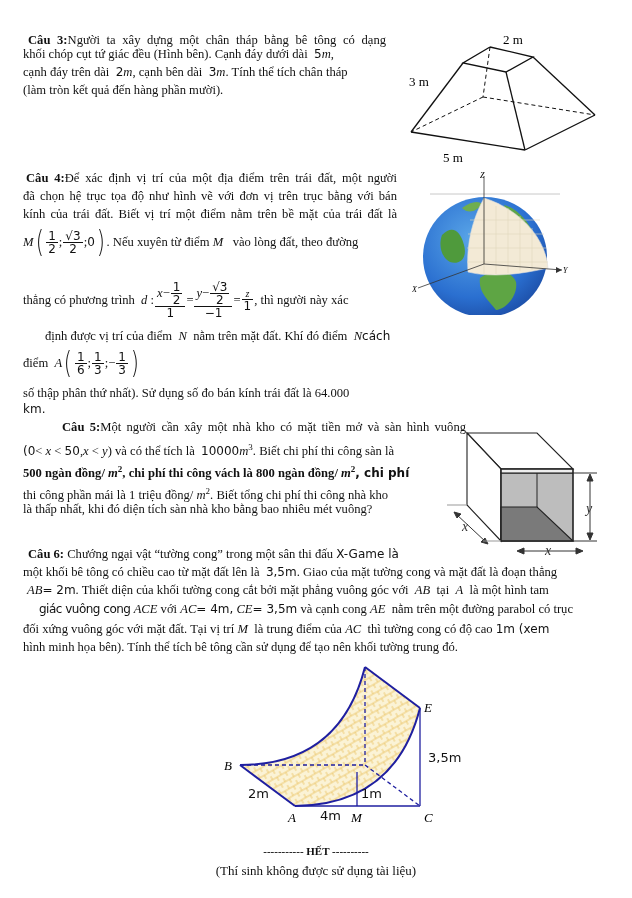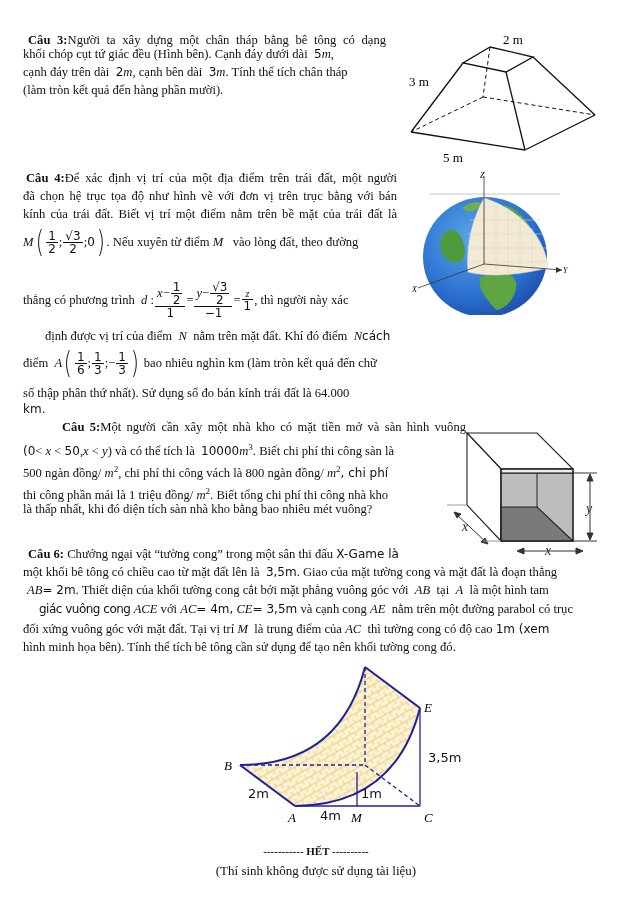--- a/index.html
+++ b/index.html
@@ -118,21 +118,21 @@
         <span class="num sans">1</span>
         <span class="den sans">6</span>
       </span>;
     <span class="frac">
         <span class="num sans">1</span>
         <span class="den sans">3</span>
       </span>;<span>−</span><span class="frac">
         <span class="num sans">1</span>
         <span class="den sans">3</span>
       </span>
-    <span class="paren">)</span>&nbsp;<span>bao nhiêu nghìn km (làm tròn kết quả đến chữ</span>
+    <span class="paren">)</span>&nbsp;
   </div>
 
   <div class="line" style="left:23px; top:386px;">
     <span>số thập phân thứ nhất). Sử dụng số đo bán kính trái đất là 64.000</span>
   </div>
   <div class="line sans" style="left:23px; top:402px;">
     <span>km.</span>
   </div>
 
   <svg class="abs" style="left:412px; top:170px;" width="160" height="145">
@@ -176,21 +176,21 @@
   </svg>
 </div>
 
 <div>
   <div class="line just" style="left:26px; top:420px; width:404px;margin-left:36px;">
     <b>Câu 5:</b><span>Một người cần xây một nhà kho có mặt tiền mở và sàn hình vuông</span>
   </div>
   <div class="line" style="left:23px; top:440px; width:404px;">
     <span class="sans">(</span><span class="sans">0</span><span>&lt;</span>&nbsp;<span class="it">x</span>&nbsp;<span>&lt;</span>&nbsp;<span class="sans">50</span><span>,</span><span class="it">x</span>&nbsp;<span>&lt;</span>&nbsp;<span class="it">y</span><span>)</span>&nbsp;<span>và có thể tích là</span>&nbsp;&nbsp;<span class="sans">10000</span><span class="it">m</span><sup>3</sup><span>. Biết chi phí thi công sàn là</span>
   </div>
-  <div class="line" style="left:23px; top:462px;">
+  <div class="line" style="left:23px; top:462px;font-weight:bold;">
     <span>500 ngàn đồng/</span>&nbsp;<span class="it">m</span><sup>2</sup><span>, chi phí thi công vách là 800 ngàn đồng/</span>&nbsp;<span class="it">m</span><sup>2</sup><span class="sans">, chi phí</span>
   </div>
   <div class="line" style="left:23px; top:484px;">
     <span>thi công phần mái là 1 triệu đồng/</span>&nbsp;<span class="it">m</span><sup>2</sup><span>. Biết tổng chi phí thi công nhà kho</span>
   </div>
   <div class="line" style="left:23px; top:502px;">
     <span>là thấp nhất, khi đó diện tích sàn nhà kho bằng bao nhiêu mét vuông?</span>
   </div>
 
   <svg class="abs" style="left:445px; top:425px;" width="180" height="140">
@@ -241,21 +241,21 @@
   <div class="line" style="left:27px; top:583px;">
     <span class="it">AB</span><span class="sans">= 2m</span><span>. Thiết diện của khối tường cong cắt bởi mặt phẳng vuông góc với</span>&nbsp;&nbsp;<span class="it">AB</span>&nbsp;&nbsp;<span>tại</span>&nbsp;&nbsp;<span class="it">A</span>&nbsp;&nbsp;<span>là một hình tam</span>
   </div>
   <div class="line" style="left:23px; top:602px;">
     <span class="sans" style="letter-spacing:-0.5px;margin-left:16px;">giác vuông cong</span>&nbsp;<span class="it">ACE</span>&nbsp;<span>với</span>&nbsp;<span class="it">AC</span><span class="sans">= 4m,</span>&nbsp;<span class="it">CE</span><span class="sans">= 3,5m</span>&nbsp;<span>và cạnh cong</span>&nbsp;<span class="it">AE</span>&nbsp;&nbsp;<span>nằm trên một đường parabol có trục</span>
   </div>
   <div class="line" style="left:23px; top:622px;">
     <span>đối xứng vuông góc với mặt đất. Tại vị trí</span>&nbsp;<span class="it">M</span>&nbsp;&nbsp;<span>là trung điểm của</span>&nbsp;<span class="it">AC</span>&nbsp;&nbsp;<span>thì tường cong có độ cao</span>&nbsp;<span class="sans">1m (xem</span>
   </div>
   <div class="line" style="left:23px; top:640px;">
-    <span>hình minh họa bên). Tính thể tích bê tông cần sử dụng để tạo nên khối tường cong đó.</span>
+    <span>hình minh họa bên). Tính thể tích bê tông cần sử dụng để tạo nên khối tường trung đó.</span>
   </div>
 
   <svg class="abs" style="left:200px; top:660px;" width="290" height="175">
     <defs>
       <pattern id="brick" width="10" height="8" patternUnits="userSpaceOnUse" patternTransform="rotate(-30)">
         <rect width="10" height="8" fill="#fbf3d6"></rect>
         <path d="M0,4 L10,4 M3,0 L3,4 M8,4 L8,8" stroke="#e8c060" stroke-width="0.8" fill="none"></path>
       </pattern>
     </defs>
 

